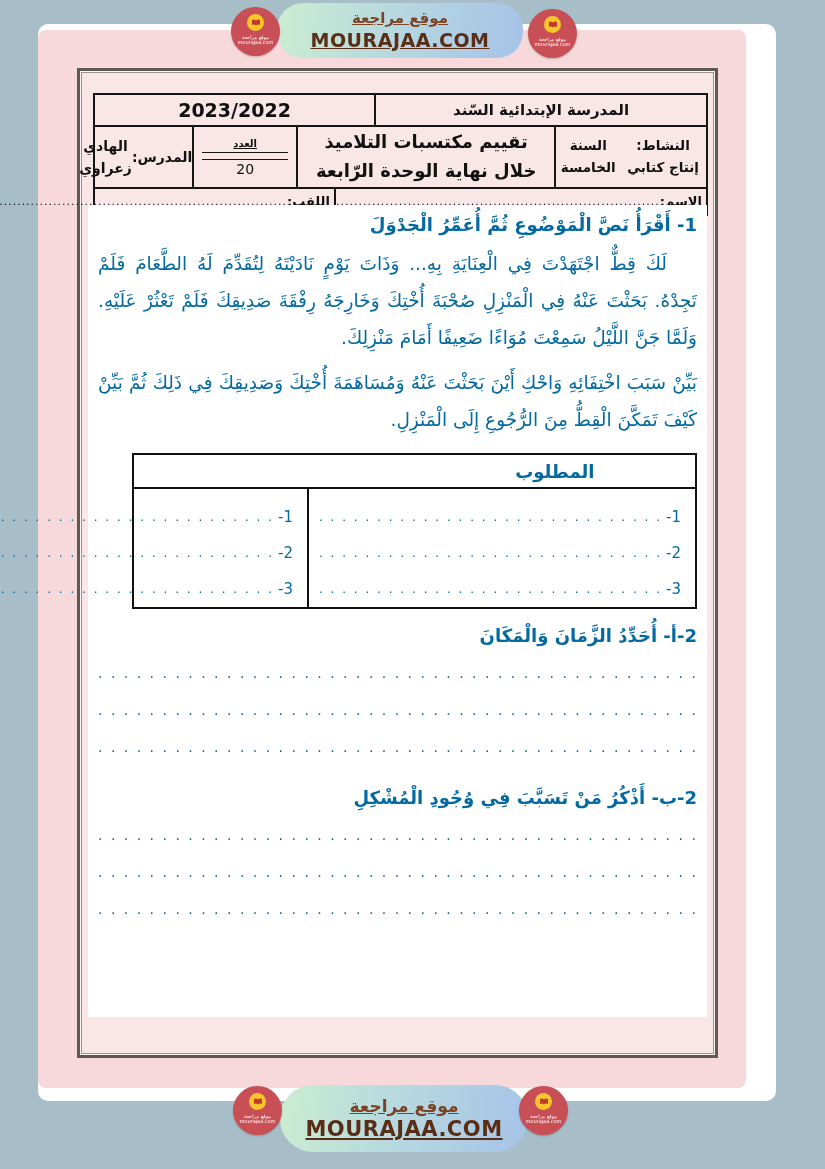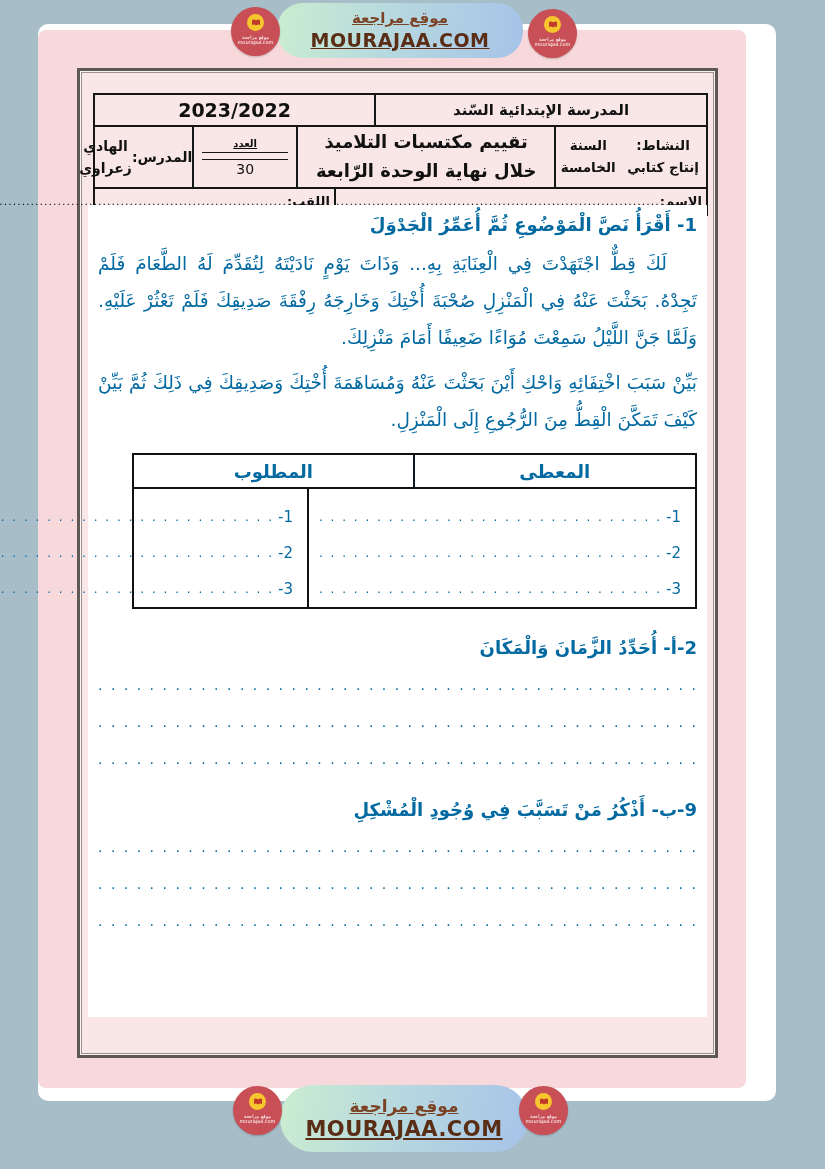--- a/index.html
+++ b/index.html
@@ -91,21 +91,21 @@
   .qt-col{flex:0 0 50%;box-sizing:border-box;padding:10px 14px 0 10px;}
   .qt-col + .qt-col{border-right:2px solid #111;}
   .qt-row{display:flex;align-items:center;height:36px;overflow:hidden;white-space:nowrap;}
   .qnum{font-size:15px;flex:0 0 auto;}
   .qdots{font-size:12px;letter-spacing:2px;flex:1;min-width:0;overflow:hidden;margin-right:4px;}
   
   .ans-line{
     height:20px;line-height:20px;font-size:14px;letter-spacing:2px;
     overflow:hidden;white-space:nowrap;direction:ltr;text-align:left;margin:17px 2px 0 2px;
   }
-  .mt-q2a{margin-top:28px;}
+  .mt-q2a{margin-top:16px;}
   .mt-q2b{margin-top:30px;}
   .q2b-sub{font-size:17px;font-weight:bold;margin:15px 24px 0 0;}
 </style>
 </head>
 <body>
 
 <div class="stage">
 
   <div class="white-sheet"></div>
   <div class="pink-panel"></div>
@@ -143,21 +143,21 @@
       </div>
       <div class="ht-row r2">
         <div class="cell c-activity">
           <span>النشاط: إنتاج كتابي</span>
           <span>السنة الخامسة</span>
         </div>
         <div class="cell c-eval">تقييم مكتسبات التلاميذ خلال نهاية الوحدة الرّابعة</div>
         <div class="cell c-score">
           <span class="score-label">العدد</span>
           <span class="score-dots">............</span>
-          <span class="score-value">30</span>
+          <span class="score-value">20</span>
         </div>
         <div class="cell c-teacher">
           <span>المدرس:</span>
           <span>الهادي زعراوي</span>
         </div>
       </div>
       <div class="ht-row r3">
         <div class="cell c-name">
           <span class="nm-label">الاسم:</span>
           <span class="nm-dots">........................................................................</span>
@@ -170,21 +170,20 @@
     </div>
 
     <div class="white-box">
 
       <div class="q-title">1- أَقْرَأُ نَصَّ الْمَوْضُوعِ ثُمَّ أُعَمِّرُ الْجَدْوَلَ</div>
       <div class="para para-indent">لَكَ قِطٌّ اجْتَهَدْتَ فِي الْعِنَايَةِ بِهِ... وَذَاتَ يَوْمٍ نَادَيْتَهُ لِتُقَدِّمَ لَهُ الطَّعَامَ فَلَمْ تَجِدْهُ. بَحَثْتَ عَنْهُ فِي الْمَنْزِلِ صُحْبَةَ أُخْتِكَ وَخَارِجَهُ رِفْقَةَ صَدِيقِكَ فَلَمْ تَعْثُرْ عَلَيْهِ. وَلَمَّا جَنَّ اللَّيْلُ سَمِعْتَ مُوَاءًا ضَعِيفًا أَمَامَ مَنْزِلِكَ.</div>
       <div class="para">بَيِّنْ سَبَبَ اخْتِفَائِهِ وَاحْكِ أَيْنَ بَحَثْتَ عَنْهُ وَمُسَاهَمَةَ أُخْتِكَ وَصَدِيقِكَ فِي ذَلِكَ ثُمَّ بَيِّنْ كَيْفَ تَمَكَّنَ الْقِطُّ مِنَ الرُّجُوعِ إِلَى الْمَنْزِلِ.</div>
 
       <div class="qtable">
         <div class="qt-head">
-          <div class="qt-hcell">المعطى</div>
           <div class="qt-hcell">المطلوب</div>
         </div>
         <div class="qt-body">
           <div class="qt-col">
             <div class="qt-row">
               <span class="qnum">1-</span>
               <span class="qdots">. . . . . . . . . . . . . . . . . . . . . . . . . . . . . .</span>
             </div>
             <div class="qt-row">
               <span class="qnum">2-</span>
@@ -210,21 +209,21 @@
             </div>
           </div>
         </div>
       </div>
 
       <div class="q-title mt-q2a">2-أ- أُحَدِّدُ الزَّمَانَ وَالْمَكَانَ</div>
       <div class="ans-line">. . . . . . . . . . . . . . . . . . . . . . . . . . . . . . . . . . . . . . . . . . . . . . . . . . . . . . . . . . . . . . . . . . . . . . . . . . . . . . . . . . . . . . . . . . . .</div>
       <div class="ans-line">. . . . . . . . . . . . . . . . . . . . . . . . . . . . . . . . . . . . . . . . . . . . . . . . . . . . . . . . . . . . . . . . . . . . . . . . . . . . . . . . . . . . . . . . . . . .</div>
       <div class="ans-line">. . . . . . . . . . . . . . . . . . . . . . . . . . . . . . . . . . . . . . . . . . . . . . . . . . . . . . . . . . . . . . . . . . . . . . . . . . . . . . . . . . . . . . . . . . . .</div>
 
-      <div class="q-title mt-q2b">9-ب- أَذْكُرُ مَنْ تَسَبَّبَ فِي وُجُودِ الْمُشْكِلِ</div>
+      <div class="q-title mt-q2b">2-ب- أَذْكُرُ مَنْ تَسَبَّبَ فِي وُجُودِ الْمُشْكِلِ</div>
       <div class="ans-line">. . . . . . . . . . . . . . . . . . . . . . . . . . . . . . . . . . . . . . . . . . . . . . . . . . . . . . . . . . . . . . . . . . . . . . . . . . . . . . . . . . . . . . . . . . . .</div>
       <div class="ans-line">. . . . . . . . . . . . . . . . . . . . . . . . . . . . . . . . . . . . . . . . . . . . . . . . . . . . . . . . . . . . . . . . . . . . . . . . . . . . . . . . . . . . . . . . . . . .</div>
       <div class="ans-line">. . . . . . . . . . . . . . . . . . . . . . . . . . . . . . . . . . . . . . . . . . . . . . . . . . . . . . . . . . . . . . . . . . . . . . . . . . . . . . . . . . . . . . . . . . . .</div>
 
     </div>
   </div>
 
   <div class="pill bottom-pill">
     <span class="pill-ar">موقع مراجعة</span>
     <span class="pill-en">MOURAJAA.COM</span>

